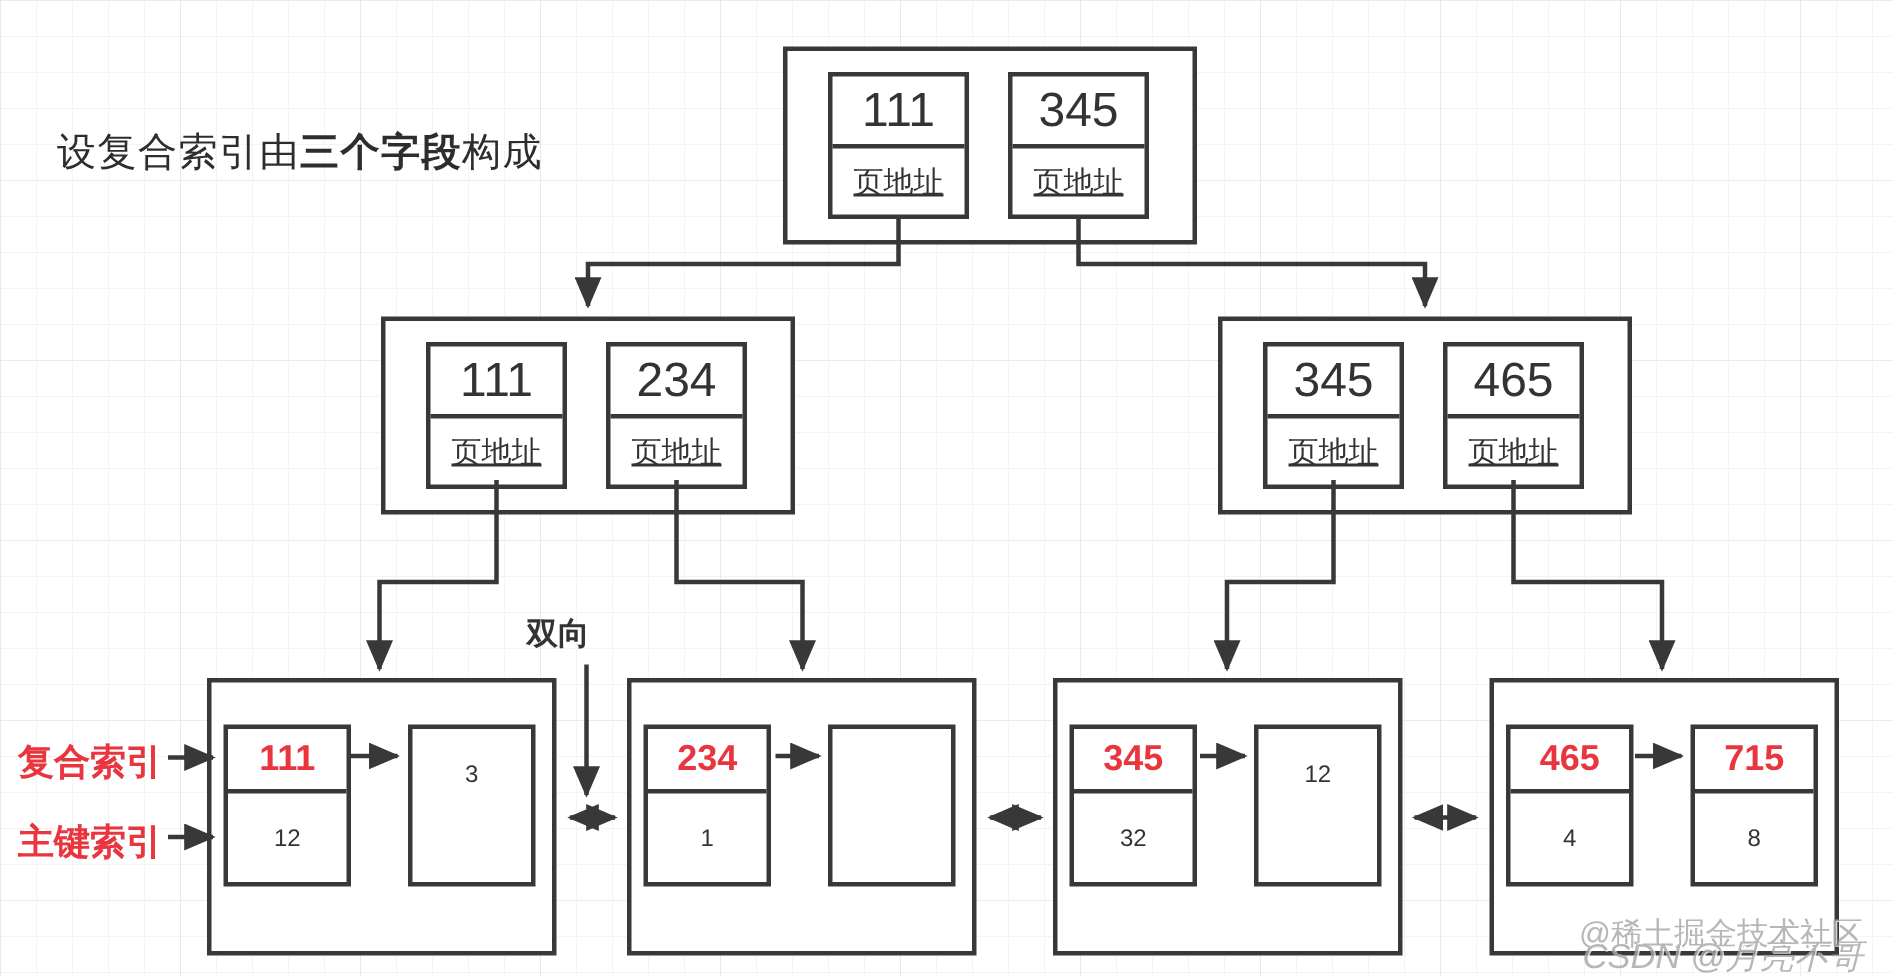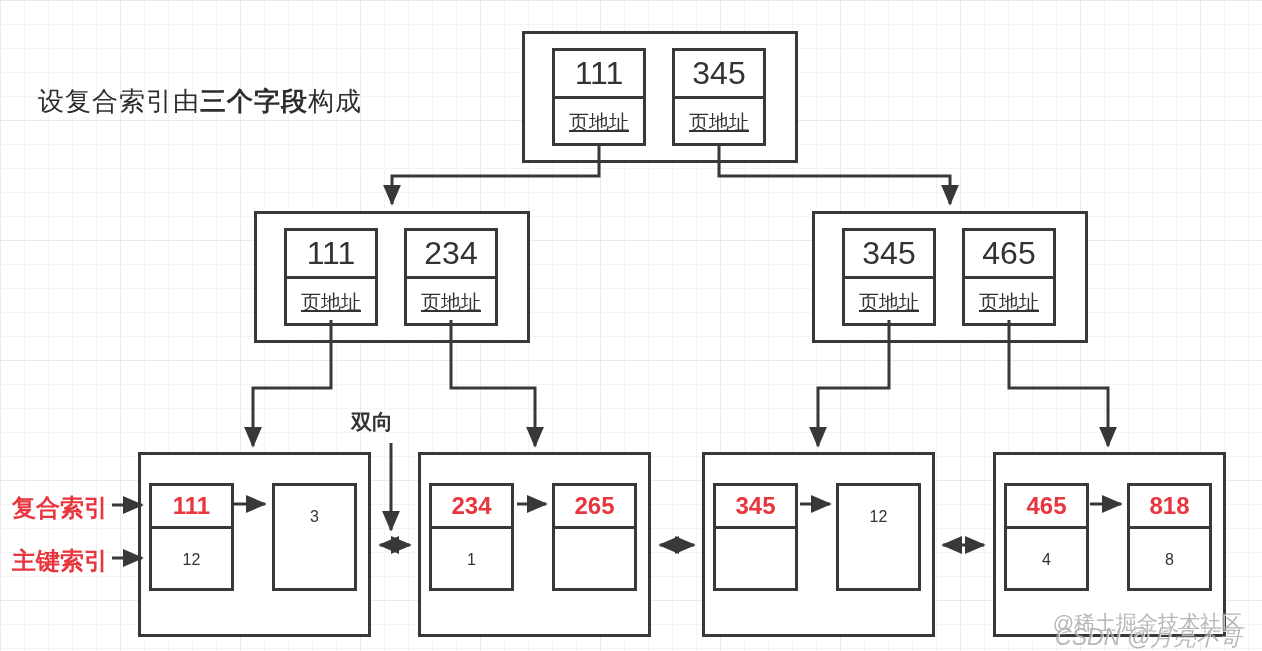--- a/index.html
+++ b/index.html
@@ -114,40 +114,40 @@
       <div class="lpk">3</div>
     </div>
   </div>
 
   <div class="lnode" style="left:418px;">
     <div class="lcell lc1">
       <div class="lkey">234</div>
       <div class="lpk">1</div>
     </div>
     <div class="lcell lc2">
-      <div class="lkey">265</div>
     </div>
   </div>
 
   <div class="lnode" style="left:702px;">
     <div class="lcell lc1">
       <div class="lkey">345</div>
+      <div class="lpk">32</div>
     </div>
     <div class="lcell lc2">
       <div class="lpk">12</div>
     </div>
   </div>
 
   <div class="lnode" style="left:993px;">
     <div class="lcell lc1">
       <div class="lkey">465</div>
       <div class="lpk">4</div>
     </div>
     <div class="lcell lc2">
-      <div class="lkey">818</div>
+      <div class="lkey">715</div>
       <div class="lpk">8</div>
     </div>
   </div>
 
   <div class="bidir-label">双向</div>
   <div class="red-label" style="top:545px;">主键索引</div>
   <div class="red-label" style="top:492px;">复合索引</div>
 
   <div class="watermark">
     <div class="wm1">@稀土掘金技术社区</div>

